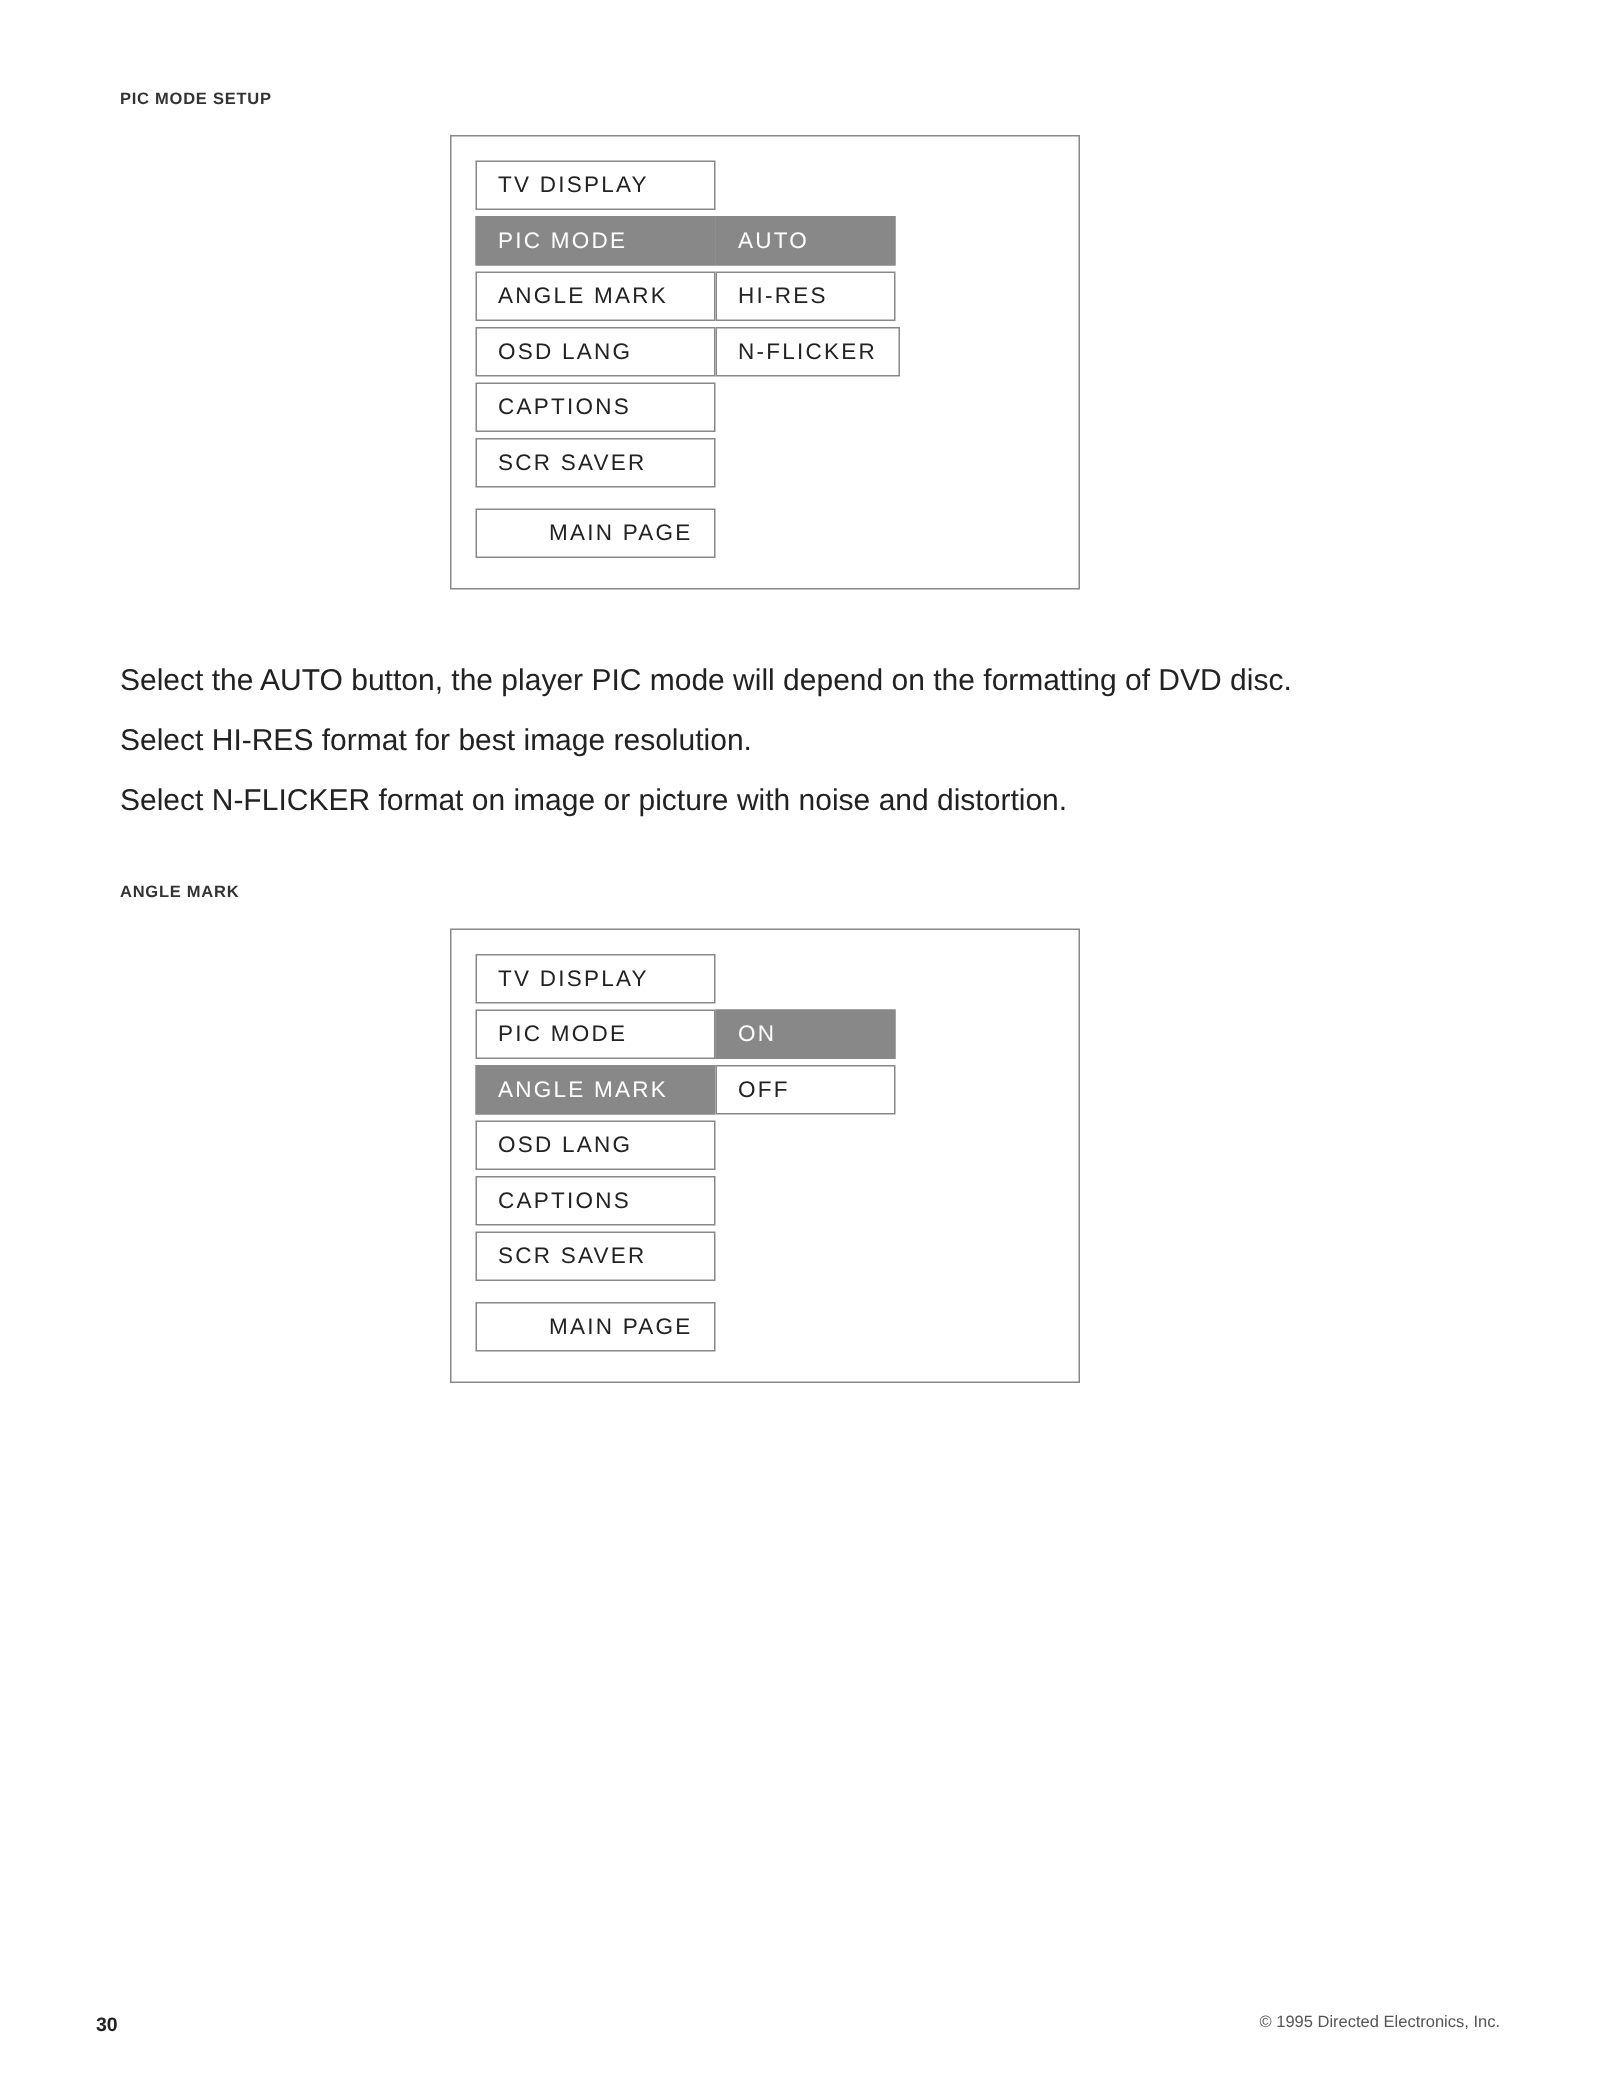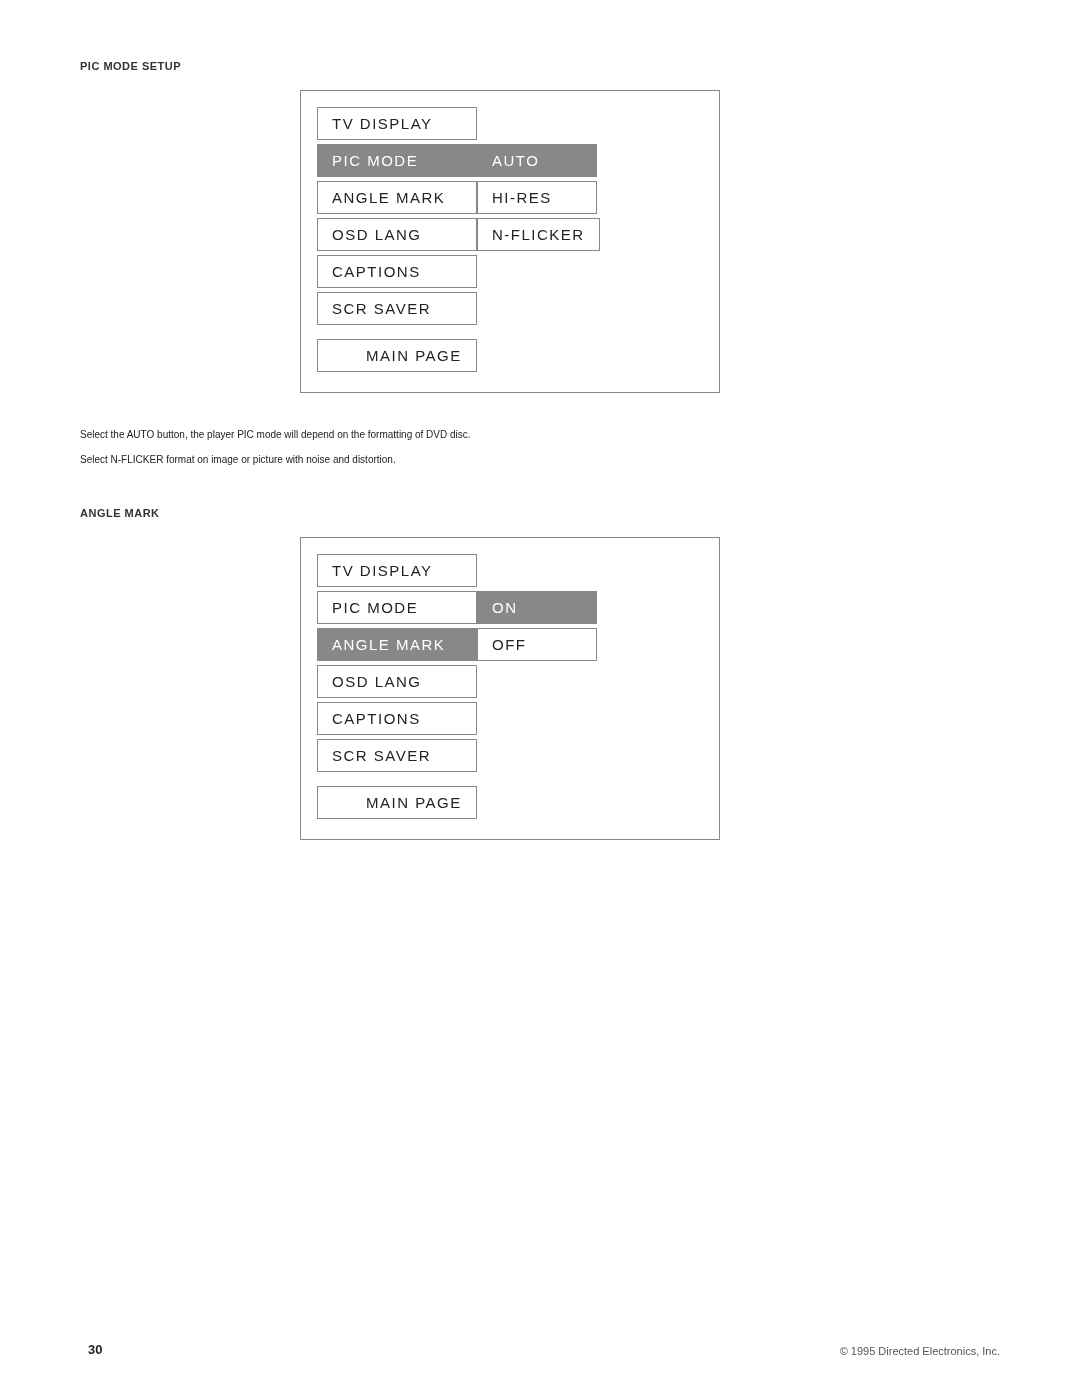--- a/index.html
+++ b/index.html
@@ -24,21 +24,21 @@
       font-size: 11px;
       font-weight: bold;
       letter-spacing: 0.5px;
       color: #333;
       margin-bottom: 18px;
     }
 
     .menu-wrapper {
       display: flex;
       justify-content: center;
-      margin-bottom: 14px;
+      margin-bottom: 26px;
     }
 
     .menu-box {
       border: 1.5px solid #888;
       width: 420px;
       padding: 16px;
       background: #fff;
     }
 
     .menu-row {
@@ -74,42 +74,42 @@
     .main-page-row .menu-cell {
       min-width: 160px;
       padding-left: 48px;
     }
 
     .description-block {
       margin: 20px 0 30px 0;
     }
 
     .description-text {
-      font-size: 10px;
+      font-size: 20px;
       color: #222;
       margin-bottom: 10px;
       line-height: 1.5;
     }
 
     .angle-mark-label {
       font-size: 11px;
       font-weight: bold;
       letter-spacing: 0.5px;
       color: #333;
       margin-bottom: 18px;
     }
 
     .footer {
       position: absolute;
       bottom: 40px;
-      left: 88px;
+      left: 64px;
       right: 80px;
       display: flex;
       justify-content: space-between;
-      align-items: flex-end;
+      align-items: flex-start;
     }
 
     .footer-page-num {
       font-size: 13px;
       font-weight: bold;
       color: #222;
     }
 
     .footer-copyright {
       font-size: 11px;
@@ -155,20 +155,21 @@
 
       <div class="menu-row main-page-row">
         <div class="menu-cell">MAIN PAGE</div>
       </div>
 
     </div>
   </div>
 
   <div class="description-block">
     <p class="description-text">Select the AUTO button, the player PIC mode will depend on the formatting of DVD disc.</p>
+    <p class="description-text">Select HI-RES format for best image resolution.</p>
     <p class="description-text">Select N-FLICKER format on image or picture with noise and distortion.</p>
   </div>
 
   <div class="angle-mark-label">ANGLE MARK</div>
 
   <div class="menu-wrapper">
     <div class="menu-box">
 
       <div class="menu-row">
         <div class="menu-cell">TV DISPLAY</div>

